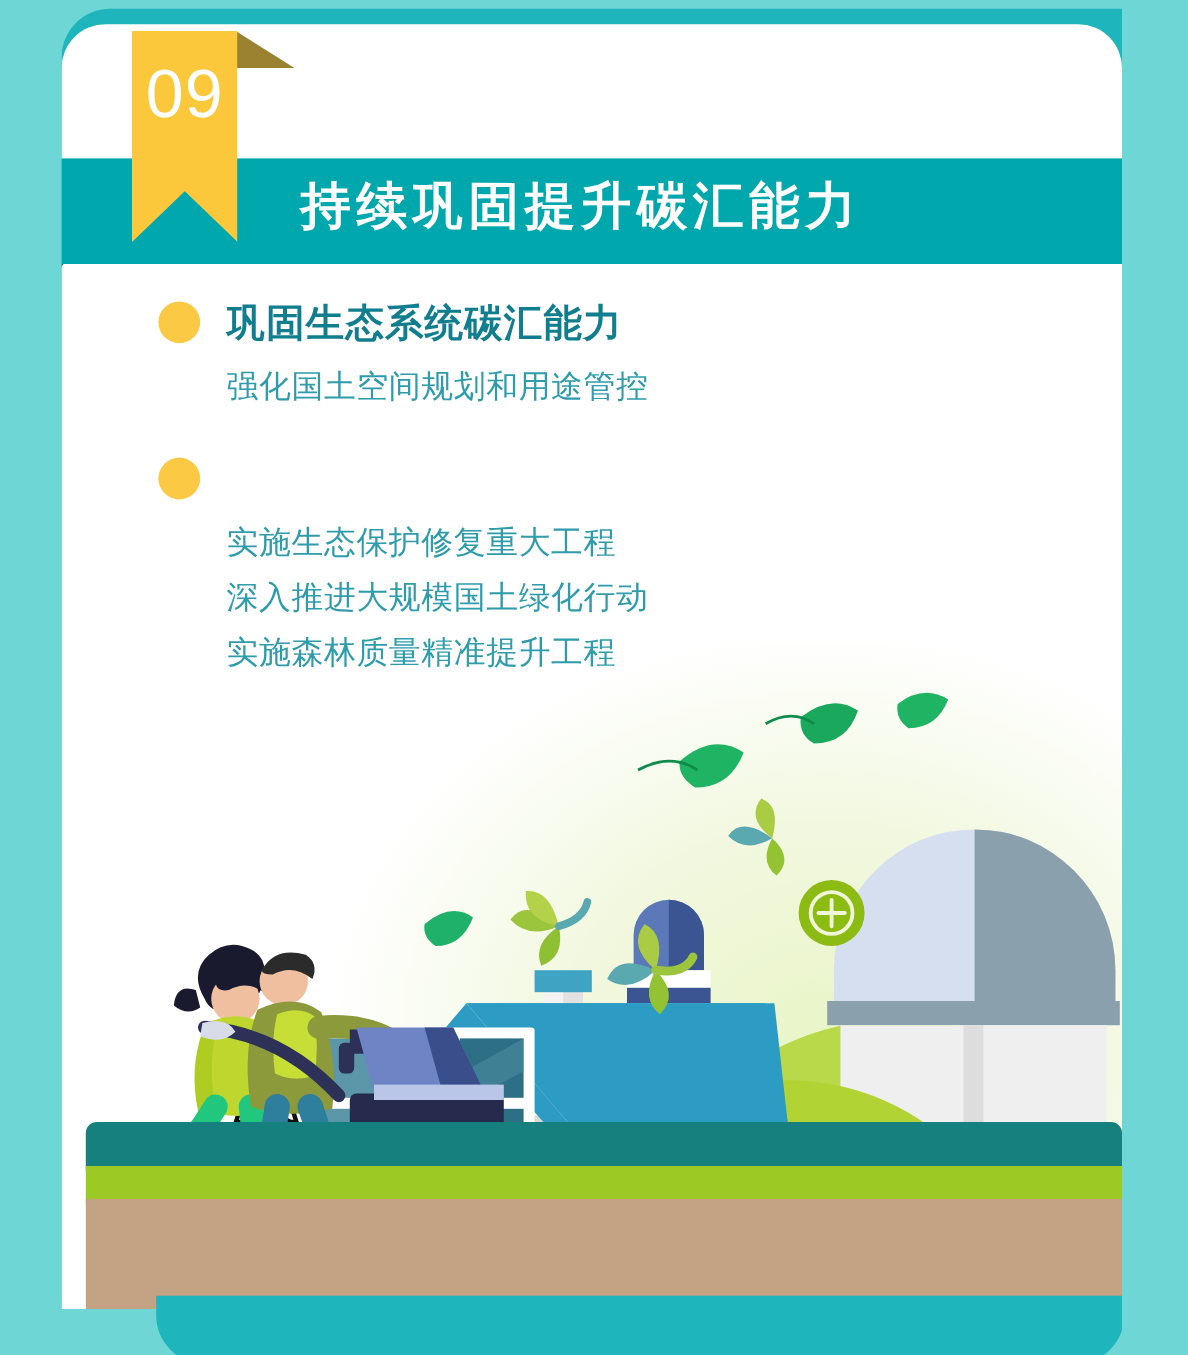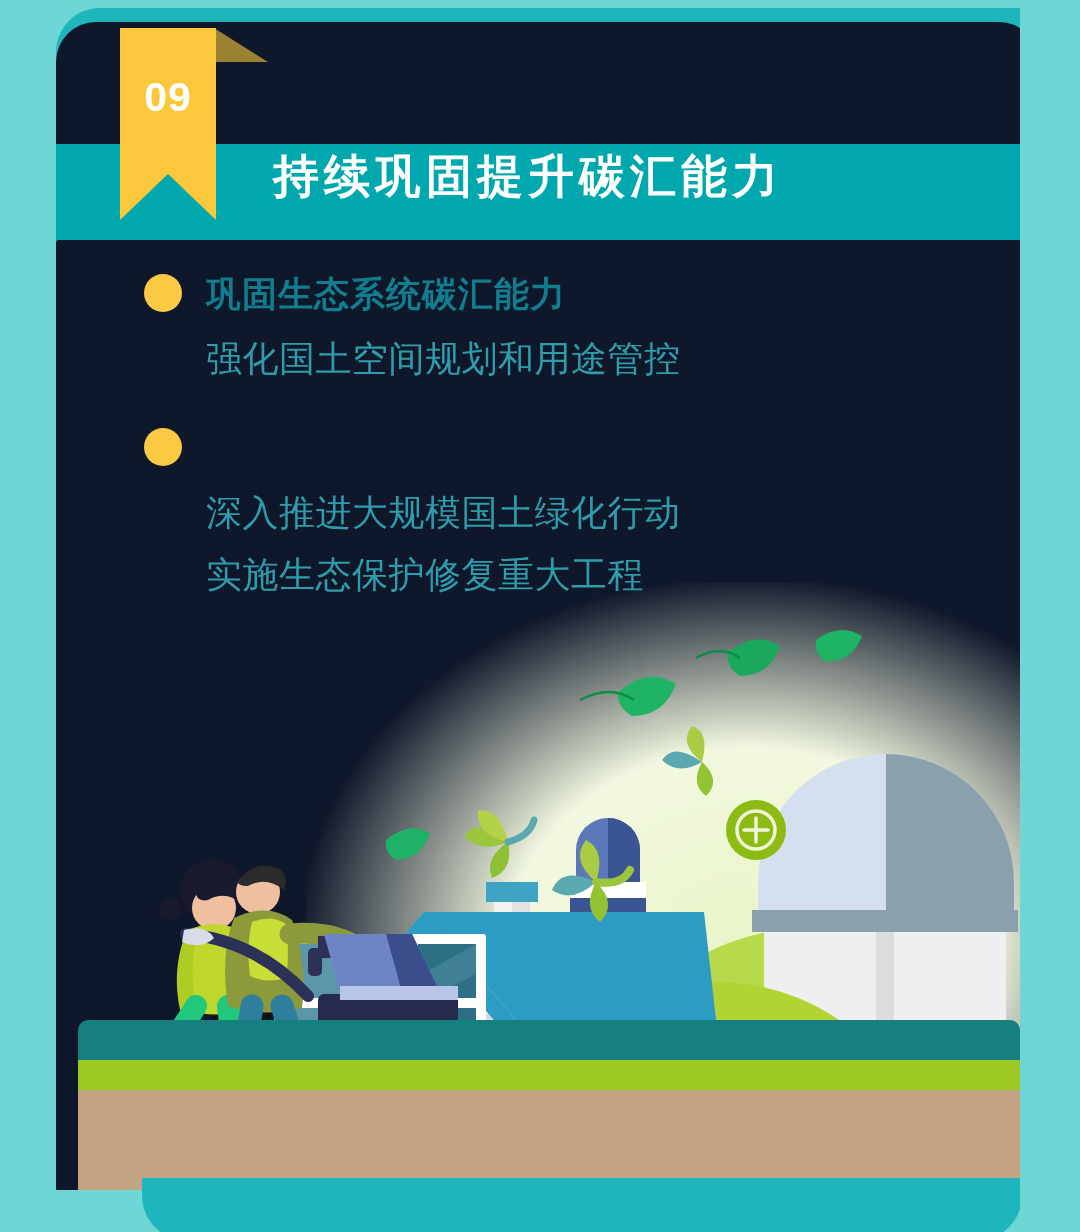--- a/index.html
+++ b/index.html
@@ -16,82 +16,81 @@
   .card-outer{
     position:absolute;left:0;top:0;width:1080px;height:1232px;
     background:#6ED6D4;
   }
   .card-mid{
     position:absolute;left:56px;top:8px;width:1020px;height:1216px;
     background:#1FB5BD;border-radius:44px 44px 44px 44px;
   }
   .card-white{
     position:absolute;left:56px;top:22px;width:964px;height:1178px;
-    background:#0f172a;border-radius:40px 40px 0 0;
+    background:#ffffff;border-radius:40px 40px 0 0;
     overflow:hidden;
-    padding-left:19px;
   }
 
   
   .banner{
     position:absolute;left:0;top:144px;width:1080px;height:96px;
     background:#00A7AC;
   }
   .banner-fold-left{
     position:absolute;left:0;top:240px;width:58px;height:58px;
     background:#0C7B80;
     clip-path:polygon(0 0,100% 0,0 100%);
   }
   .banner-fold-right{
     position:absolute;left:1022px;top:86px;width:58px;height:58px;
     background:#0C7B80;
     clip-path:polygon(0 0,100% 100%,100% 0);
   }
   .banner-title{
-    position:absolute;left:0;top:129px;width:1080px;height:96px;
+    position:absolute;left:0;top:140px;width:1080px;height:96px;
     display:flex;align-items:center;justify-content:center;
     color:#ffffff;font-size:46px;font-weight:bold;letter-spacing:5px;
     padding-right:24px;box-sizing:border-box;
   }
 
   
   .ribbon{
     position:absolute;left:120px;top:28px;width:96px;height:192px;
     background:#FAC83A;
     clip-path:polygon(0 0,100% 0,100% 100%,50% 76%,0 100%);
     z-index:6;
   }
   .ribbon-shadow{
     position:absolute;left:214px;top:28px;width:54px;height:34px;
     background:#9A8230;
     clip-path:polygon(0 0,100% 100%,0 100%);
     z-index:5;
   }
   .ribbon-num{
-    position:absolute;left:120px;top:57px;width:96px;height:80px;
+    position:absolute;left:120px;top:46px;width:96px;height:80px;
     display:flex;align-items:center;justify-content:center;
-    color:#ffffff;font-size:41px;font-weight:bold;line-height:1;
+    color:#ffffff;font-size:62px;font-weight:normal;line-height:1;
     z-index:7;letter-spacing:1px;
   }
 
   
   .content{position:absolute;left:0;top:252px;width:1020px;z-index:4;}
   .sect{position:relative;margin-bottom:4px;}
   .sect-head{display:flex;align-items:center;}
   .dot{
     width:38px;height:38px;border-radius:50%;background:#FBC943;
     margin-left:88px;margin-right:24px;flex:none;
   }
   .sect-title{
     color:#107E8E;font-size:35px;font-weight:bold;letter-spacing:1px;
     line-height:1;
   }
   .sect-lines{margin-left:150px;margin-top:16px;}
   .line{
-    color:#2E9CAB;font-size:36px;line-height:1.72;letter-spacing:0.5px;
+    color:#2E9CAB;font-size:29px;line-height:1.72;letter-spacing:0.5px;
     white-space:nowrap;
   }
   .gap{height:34px;}
 
   
   .illus{
     position:absolute;left:0;top:560px;width:964px;height:618px;
     overflow:hidden;
   }
   .wash{
@@ -383,22 +382,23 @@
         </div>
       </div>
 
       <div class="gap"></div>
 
       <div class="sect">
         <div class="sect-head">
           <div class="dot"></div>
         </div>
         <div class="sect-lines">
+          <div class="line">实施生态保护修复重大工程</div>
           <div class="line">深入推进大规模国土绿化行动</div>
-          <div class="line">实施生态保护修复重大工程</div>
+          <div class="line">实施森林质量精准提升工程</div>
         </div>
       </div>
 
     </div>
   </div>
 
   <div class="leftstrip"></div>
   <div class="rightstrip"></div>
 
   <div class="banner"></div>

